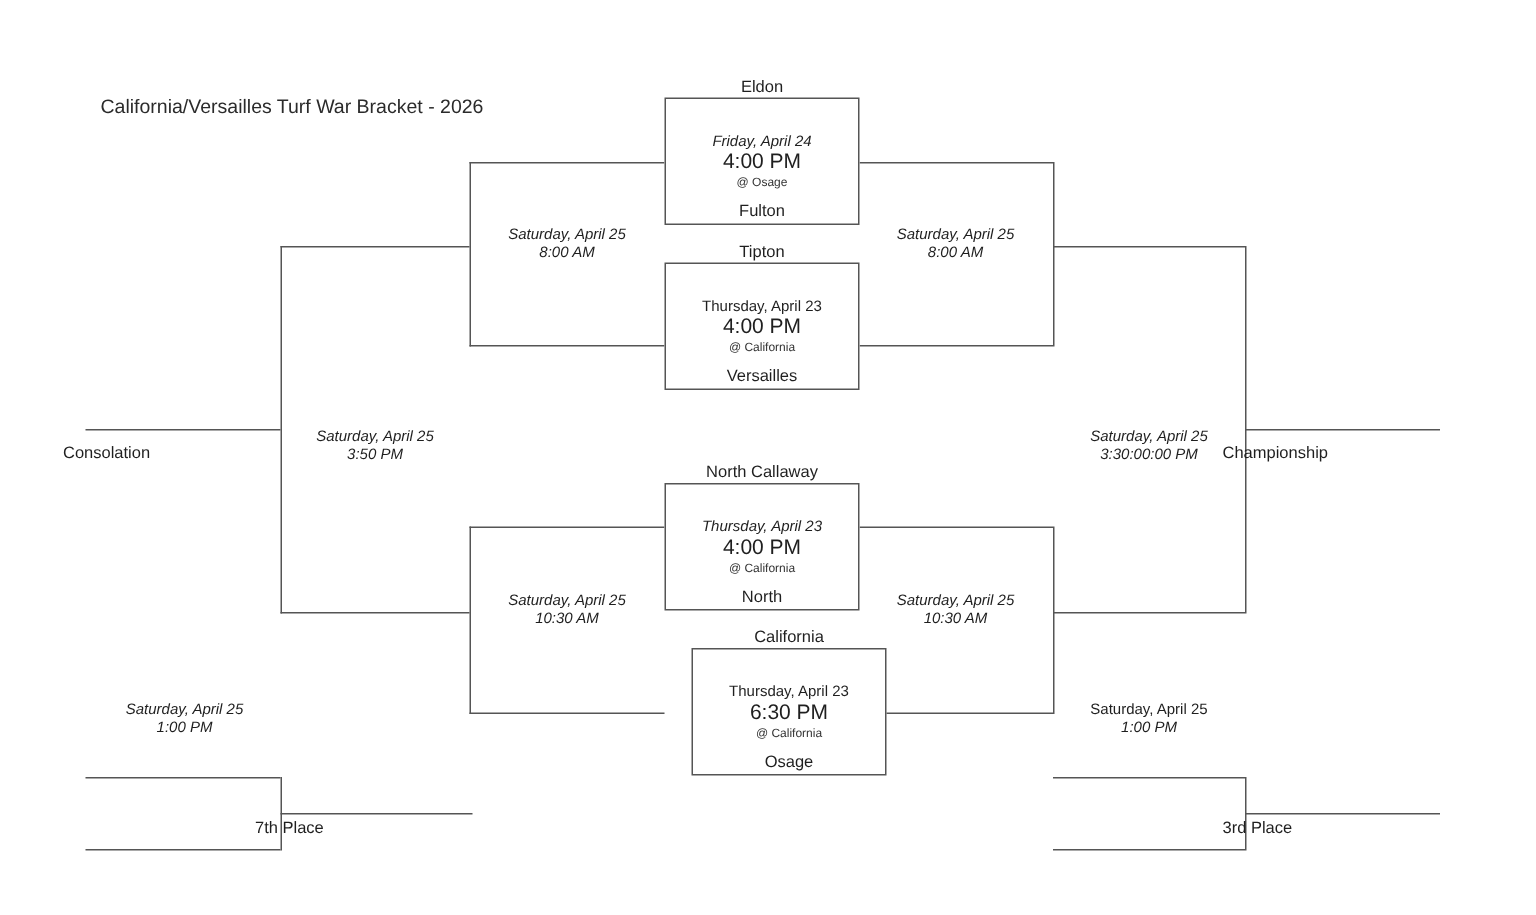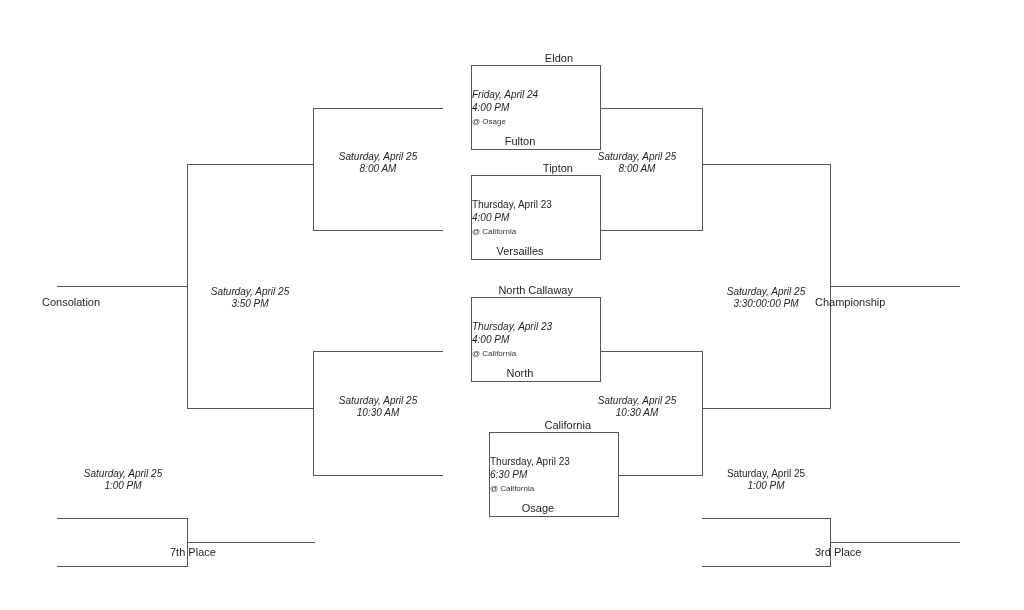--- a/index.html
+++ b/index.html
@@ -14,46 +14,47 @@
   }
   
   .hl{position:absolute;height:1px;background:#555;}
   .vl{position:absolute;width:1px;background:#555;}
   
   .match{position:absolute;width:130px;height:98px;}
   .team{
     position:absolute;width:100%;text-align:center;font-size:11px;
     color:#1f1f1f;white-space:nowrap;line-height:13px;
   }
-  .team.top{top:0;text-align:right;}
-  .team.bottom{bottom:2px;padding-left:12px;}
+  .team.top{top:0;}
+  .team.bottom{bottom:2px;}
   .box{
     position:absolute;top:13px;left:0;width:128px;height:83px;
-    border:1px solid #555;background:#fff;margin-left:28px;
+    border:1px solid #555;background:#fff;text-align:center;
   }
   .mdate{margin-top:22px;font-size:10px;font-style:italic;line-height:13px;color:#1f1f1f;}
-  .mtime{font-size:10px;font-style:italic;line-height:13px;color:#1f1f1f;}
+  .mtime{font-size:14px;line-height:13px;color:#1f1f1f;}
   .mvenue{margin-top:3px;font-size:8px;color:#333;line-height:10px;}
   
   .dt{
     position:absolute;width:160px;text-align:center;font-size:10px;
     font-style:italic;line-height:12px;color:#1f1f1f;
   }
   .rm{font-style:normal;}
   
   .round-label{
     position:absolute;width:160px;font-size:11px;
     color:#1f1f1f;white-space:nowrap;
   }
 </style>
 </head>
 <body>
 
 <div class="canvas">
 
+  <div class="title">California/Versailles Turf War Bracket - 2026</div>
 
   <div class="hl" style="left:313px;top:108px;width:130px"></div>
   <div class="hl" style="left:313px;top:230px;width:130px"></div>
   <div class="hl" style="left:313px;top:351px;width:130px"></div>
   <div class="hl" style="left:313px;top:475px;width:130px"></div>
 
   <div class="hl" style="left:573px;top:108px;width:129px"></div>
   <div class="hl" style="left:573px;top:230px;width:129px"></div>
   <div class="hl" style="left:573px;top:351px;width:129px"></div>
   <div class="hl" style="left:573px;top:475px;width:129px"></div>
@@ -97,21 +98,21 @@
   <div class="match" style="left:443px;top:162px">
     <div class="team top">Tipton</div>
     <div class="box">
       <div class="mdate rm">Thursday, April 23</div>
       <div class="mtime">4:00 PM</div>
       <div class="mvenue">@ California</div>
     </div>
     <div class="team bottom">Versailles</div>
   </div>
 
-  <div class="match" style="left:443px;top:284px">
+  <div class="match" style="left:443px;top:309px">
     <div class="team top">North Callaway</div>
     <div class="box">
       <div class="mdate">Thursday, April 23</div>
       <div class="mtime">4:00 PM</div>
       <div class="mvenue">@ California</div>
     </div>
     <div class="team bottom">North</div>
   </div>
 
   <div class="match" style="left:461px;top:419px">

